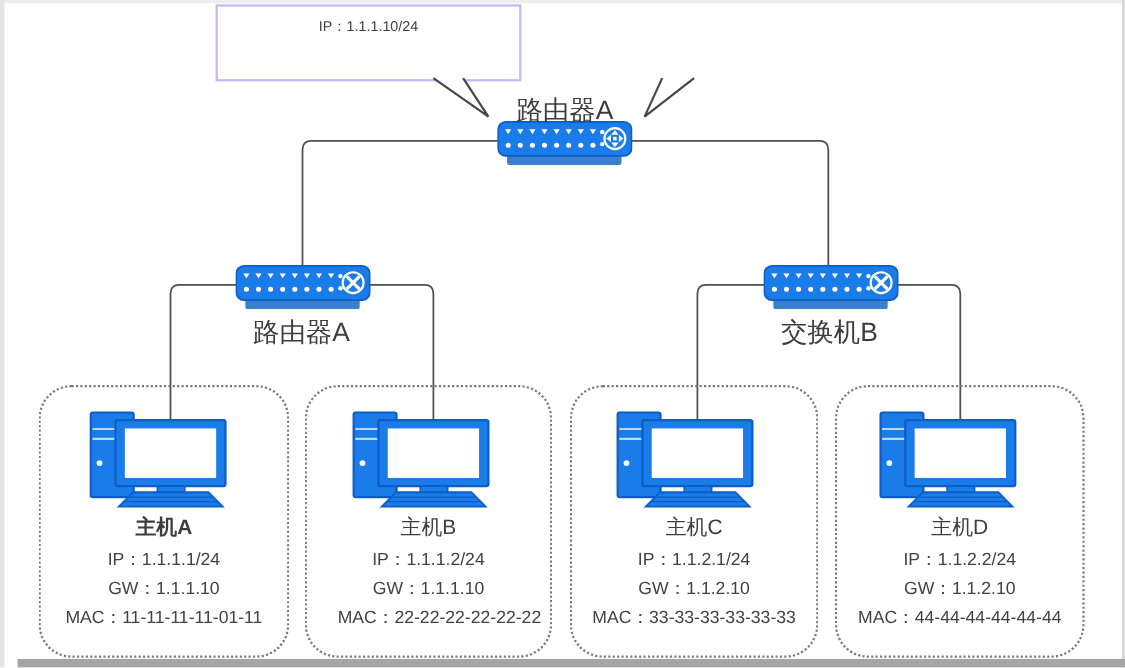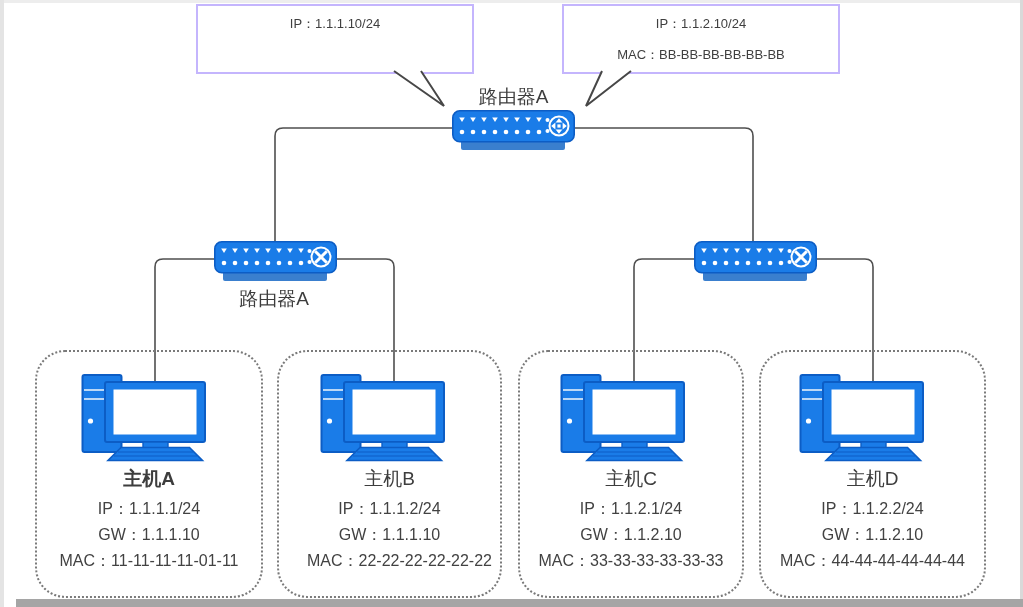--- a/index.html
+++ b/index.html
@@ -28,21 +28,21 @@
     text-align:center;
     font-size:13px;line-height:31px;
     padding-top:2px;
     white-space:nowrap;
   }
   .callout-left{left:196px;top:4px;width:278px;height:70px;}
   .callout-right{left:562px;top:4px;width:278px;height:70px;}
 
   .node-label{
     position:absolute;z-index:4;
-    text-align:center;font-size:19px;color:#3d3d3d;white-space:nowrap;
+    text-align:center;font-size:24px;color:#3d3d3d;white-space:nowrap;
   }
   .router-label{left:452px;top:84px;width:123px;}
   .switchA-label{left:214px;top:286px;width:120px;}
   .switchB-label{left:694px;top:286px;width:120px;}
 
   .device{position:absolute;z-index:3;}
   .router-icon{left:452px;top:110px;}
   .switchA-icon{left:214px;top:241px;}
   .switchB-icon{left:694px;top:241px;}
 
@@ -142,43 +142,40 @@
       <path d="M215,259 L163,259 Q155,259 155,267 L155,383"></path>
       <path d="M333,259 L386,259 Q394,259 394,267 L394,383"></path>
       <path d="M695,259 L642,259 Q634,259 634,267 L634,383"></path>
       <path d="M813,259 L865,259 Q873,259 873,267 L873,383"></path>
     </g>
   </svg>
 
   <div class="callout callout-left">
     <div>IP：1.1.1.10/24</div>
   </div>
-  <div class="callout callout-right">
-    <div>IP：1.1.2.10/24</div>
-    <div>MAC：BB-BB-BB-BB-BB-BB</div>
-  </div>
 
   <svg class="layer tails-layer" width="1023" height="607">
     <path d="M394,71 L444,106 L421,71" fill="#ffffff" stroke="#474747" stroke-width="2"></path>
     <path d="M631,71 L586,106 L602,71" fill="#ffffff" stroke="#474747" stroke-width="2"></path>
   </svg>
 
   <div class="node-label router-label">路由器A</div>
   <svg class="device router-icon" width="123" height="42">
     <use href="#sym-router"></use>
   </svg>
 
   <svg class="device switchA-icon" width="123" height="42">
     <use href="#sym-switch"></use>
   </svg>
   <div class="node-label switchA-label">路由器A</div>
 
   <svg class="device switchB-icon" width="123" height="42">
     <use href="#sym-switch"></use>
   </svg>
+  <div class="node-label switchB-label">交换机B</div>
 
   <div class="host-box host-box-a"></div>
   <svg class="host-icon host-icon-a" width="132" height="92">
       <use href="#sym-desktop"></use>
     </svg>
   <div class="host-text host-name" style="left:35px;top:466px;width:228px;font-weight:bold;">主机A</div>
   <div class="host-text host-line" style="left:35px;top:499px;width:228px;">IP：1.1.1.1/24</div>
   <div class="host-text host-line" style="left:35px;top:525px;width:228px;">GW：1.1.1.10</div>
   <div class="host-text host-line" style="left:35px;top:551px;width:228px;">MAC：11-11-11-11-01-11</div>
 

